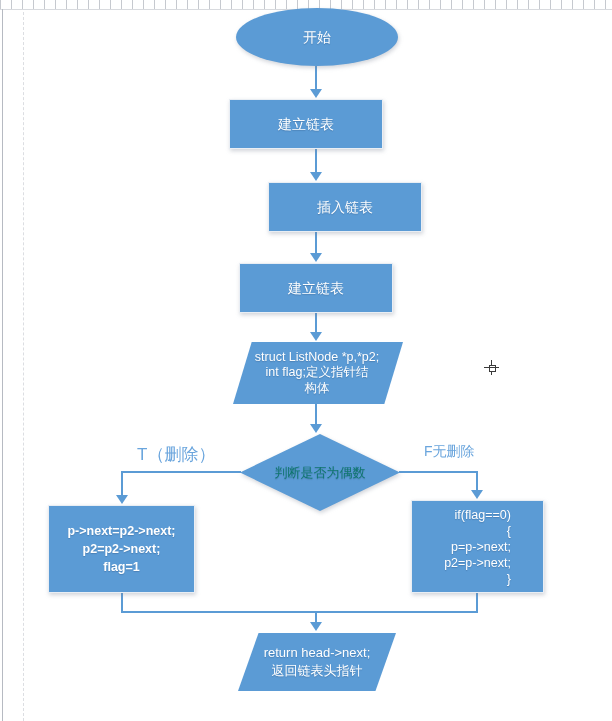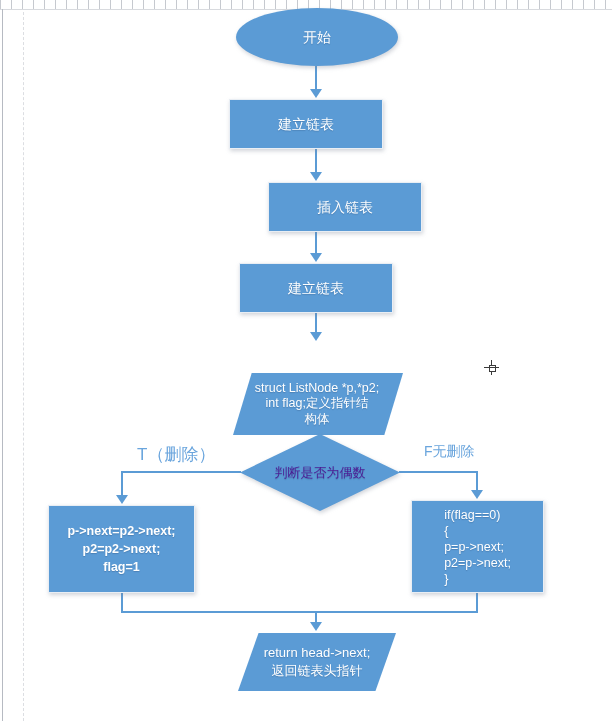--- a/index.html
+++ b/index.html
@@ -107,21 +107,21 @@
     left: 0; top: 0;
     width: 100%; height: 100%;
     background: #5B9BD5;
     clip-path: polygon(50% 0%, 100% 50%, 50% 100%, 0% 50%);
   }
   .diamond-label {
     position: absolute;
     left: 50%;
     top: 50%;
     transform: translate(-50%, -50%);
-    color: #4c1d95;
+    color: #0f766e;
     white-space: nowrap;
     text-shadow: 0 1px 1px rgba(40,70,110,0.30);
     z-index: 3;
   }
 
   
   .conn-v {
     position: absolute;
     width: 2px;
     background: #5B9BD5;
@@ -148,36 +148,35 @@
   
   #node-start      { left: 236px; top: 8px;   width: 162px; height: 58px;  font-size: 14px; }
   #node-build      { left: 229px; top: 99px;  width: 154px; height: 50px;  font-size: 14px; }
   #node-insert     { left: 239px; top: 182px; width: 154px; height: 50px;  font-size: 14px; margin-left: 29px; }
   #node-delete     { left: 239px; top: 263px; width: 154px; height: 50px;  font-size: 14px; }
 
   #node-declare {
     left: 233px; top: 342px; width: 170px; height: 62px;
     font-size: 12.5px;
     clip-path: polygon(11% 0%, 100% 0%, 89% 100%, 0% 100%);
-    margin-top: 31px;
   }
   #node-declare .txt {
     width: 178px;
     margin-left: -2px;
     line-height: 1.25;
   }
 
   #node-decision   { left: 240px; top: 434px; width: 160px; height: 77px; }
   #node-decision .diamond-label { font-size: 13px; }
 
   #node-true       { left: 48px;  top: 505px; width: 147px; height: 88px;  font-size: 12.5px; }
   #node-true .txt  { text-align: center; line-height: 1.45; font-weight: bold; }
 
   #node-false      { left: 411px; top: 500px; width: 133px; height: 93px;  font-size: 12.5px; }
-  #node-false .txt { text-align: left; line-height: 1.28; }
+  #node-false .txt { text-align: right; line-height: 1.28; }
 
   #node-return {
     left: 238px; top: 633px; width: 158px; height: 58px;
     font-size: 13px;
     clip-path: polygon(13% 0%, 100% 0%, 87% 100%, 0% 100%);
   }
   #node-return .txt { line-height: 1.35; }
 
   
   #c-start-build   { left: 315px; top: 66px;  height: 24px; }

